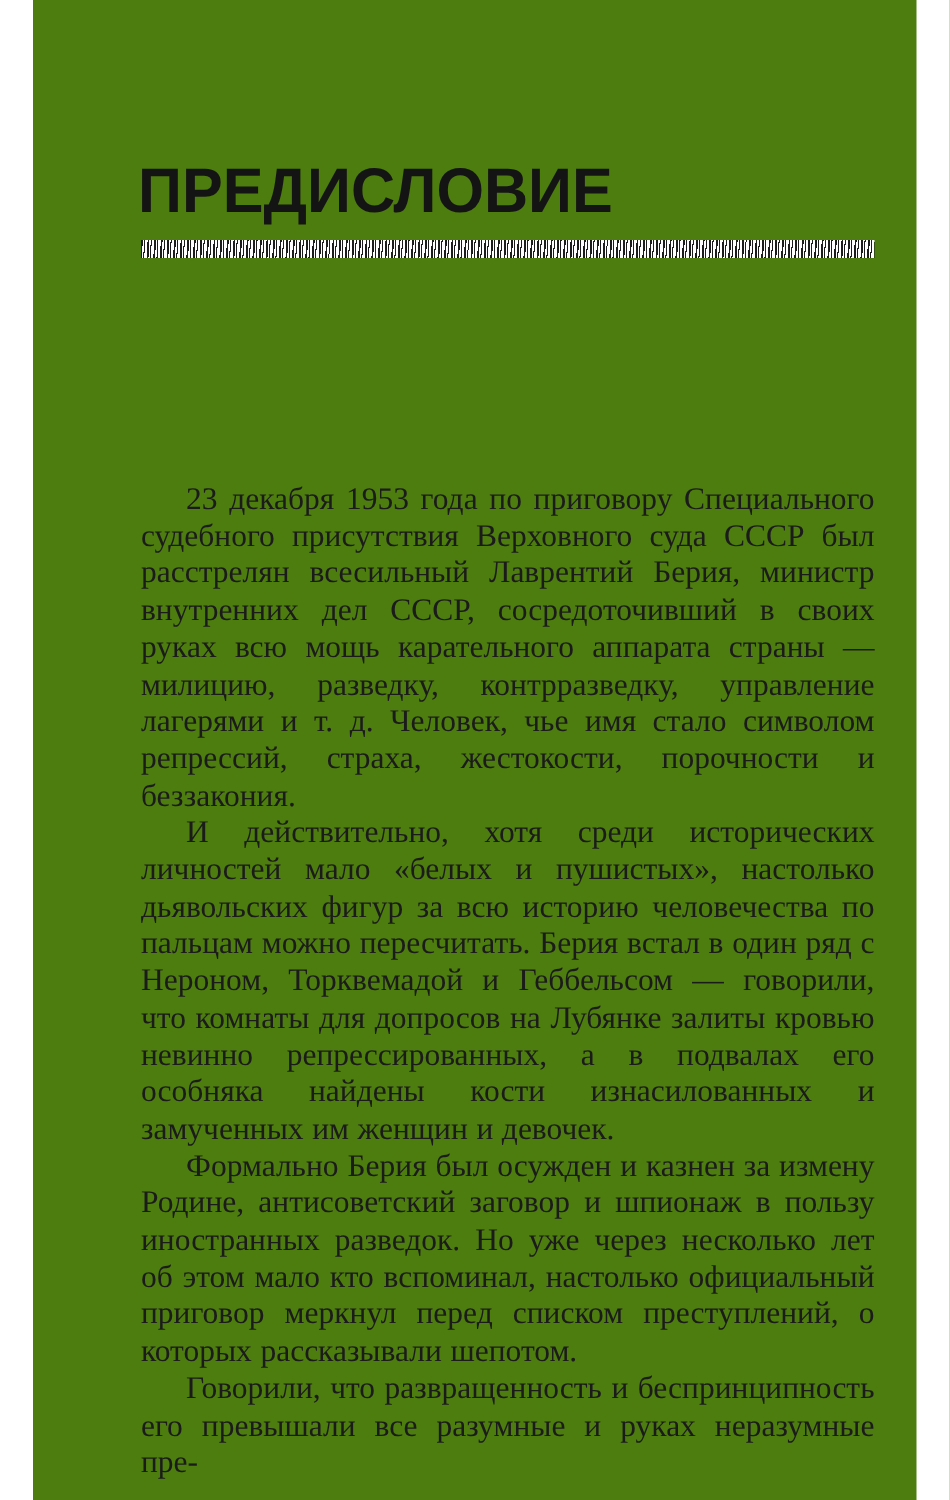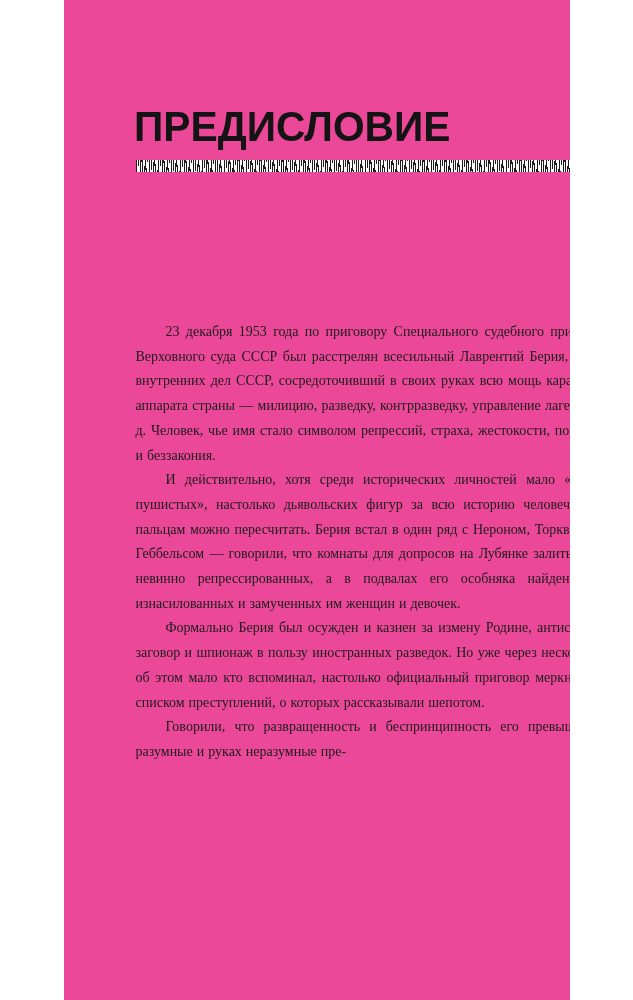--- a/index.html
+++ b/index.html
@@ -2,24 +2,24 @@
 <html lang="ru"><head>
 <meta charset="utf-8">
 <style>
   html, body {
     margin: 0;
     padding: 0;
     background: #ffffff;
   }
   .page {
     position: relative;
-    width: 506px;
+    width: 589px;
     height: 1000px;
     margin: 0 auto;
-    background: #ec4899;
+    background: #4d7c0f;
     overflow: hidden;
   }
   .chapter-title {
     position: absolute;
     left: 70px;
     top: 104px;
     margin: 0;
     font-family: "Liberation Sans", sans-serif;
     font-weight: bold;
     font-size: 42px;
@@ -43,21 +43,21 @@
       #1c1c1c 2.1px, #1c1c1c 2.8px,
       #ffffff 2.8px, #ffffff 4.4px
     );
   }
   .body-text {
     position: absolute;
     left: 72px;
     top: 320px;
     width: 489px;
     font-family: "Liberation Serif", serif;
-    font-size: 14px;
+    font-size: 21px;
     line-height: 24.7px;
     color: #1b1b1b;
     text-align: justify;
   }
   .body-text p {
     margin: 0;
     padding: 0;
     text-indent: 30px;
     word-spacing: 0.5px;
   }

